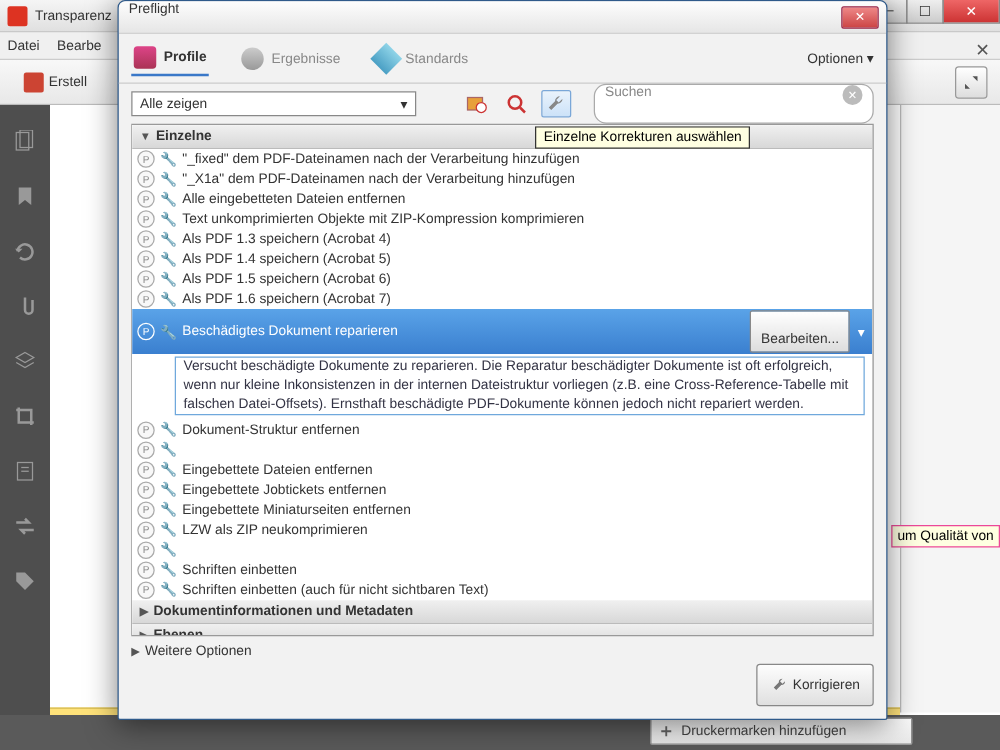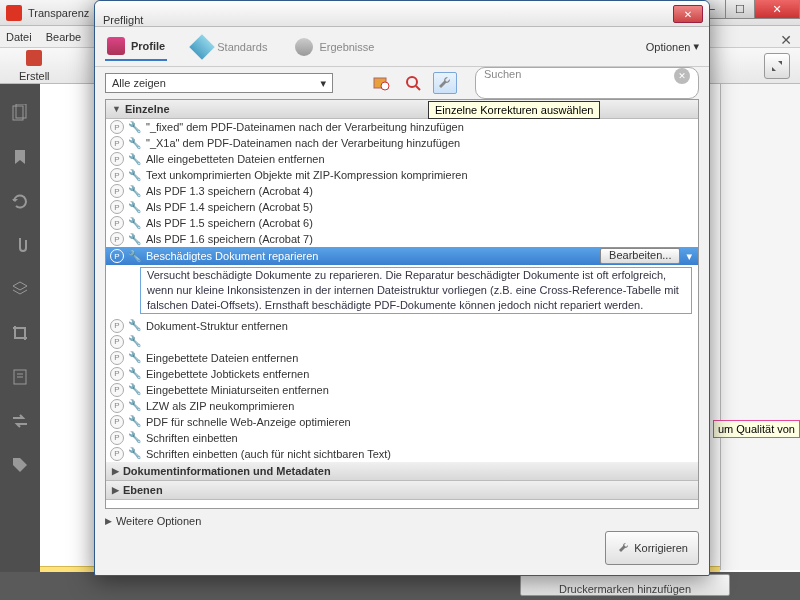--- a/index.html
+++ b/index.html
@@ -10,38 +10,38 @@
 .main-titlebar .app-icon { width: 16px; height: 16px; background: #d32; border-radius: 2px; margin-right: 6px; }
 .main-titlebar span { color: #333; }
 .main-win-btns { position: absolute; top: -1px; right: 0; display: flex; }
 .main-win-btns div { width: 30px; height: 20px; background: linear-gradient(#eee,#ccc); border: 1px solid #888; margin-left: -1px; display: flex; align-items: center; justify-content: center; color: #333; }
 .main-win-btns .close { background: linear-gradient(#e66,#c33); color: #fff; width: 46px; }
 
 .main-menubar { height: 22px; display: flex; align-items: center; padding: 0 6px; gap: 14px; background: #f0f0f0; border-bottom: 1px solid #ccc; color: #333; }
 .close-x { position: absolute; right: 8px; top: 32px; font-size: 14px; color: #555; }
 
 .main-toolbar { height: 36px; background: linear-gradient(#f8f8f8,#e8e8e8); border-bottom: 1px solid #bbb; display: flex; align-items: center; padding: 0 10px; gap: 8px; }
-.tool-btn { padding: 4px 8px; border: 1px solid transparent; border-radius: 3px; display: flex; align-items: center; gap: 4px; color: #333; flex-direction: column; }
+.tool-btn { padding: 4px 8px; border: 1px solid transparent; border-radius: 3px; display: flex; align-items: center; gap: 4px; color: #333; }
 .tool-btn .ico { width: 16px; height: 16px; background: #cc4433; border-radius: 2px; }
 .expand-btn { margin-left: auto; width: 26px; height: 26px; border: 1px solid #999; background: linear-gradient(#fff,#ddd); display: flex; align-items: center; justify-content: center; border-radius: 3px; }
 
 .content { position: absolute; top: 84px; left: 0; right: 0; bottom: 0; display: flex; }
 .left-strip { width: 40px; background: #4e4e4e; display: flex; flex-direction: column; align-items: center; padding-top: 20px; gap: 26px; }
 .left-strip div { width: 18px; height: 18px; opacity: 0.6; }
 .right-panel { position: absolute; right: 0; top: 84px; width: 80px; bottom: 30px; background: #f5f5f5; border-left: 1px solid #bbb; }
 .right-tab { position: absolute; right: 4px; top: 94px; font-size: 13px; color: #576c8a; font-weight: bold; }
 .right-hint { position: absolute; right: 0; top: 420px; background: #ffffe1; border: 1px solid #ec4899; padding: 2px 4px; font-size: 11px; }
 
 .bottom-bar { position: absolute; bottom: 0; left: 0; right: 0; height: 28px; background: #5a5a5a; }
-.printer-btn { position: absolute; bottom: 4px; left: 520px; width: 210px; height: 22px; background: linear-gradient(#fafafa,#e8e8e8); border: 1px solid #999; display: flex; align-items: center; padding: 0 6px; gap: 6px; color: #444; border-radius: 2px; flex-direction: column; }
+.printer-btn { position: absolute; bottom: 4px; left: 520px; width: 210px; height: 22px; background: linear-gradient(#fafafa,#e8e8e8); border: 1px solid #999; display: flex; align-items: center; padding: 0 6px; gap: 6px; color: #444; border-radius: 2px; }
 .yellow-strip { position: absolute; bottom: 28px; left: 40px; right: 80px; height: 6px; background: #ffe27a; border-top: 1px solid #d4b950; }
 
 
 .dialog { position: absolute; left: 94px; top: 0; width: 616px; height: 576px; background: #f2f2f2; border: 1px solid #2f5a8a; border-radius: 6px 6px 2px 2px; box-shadow: 0 4px 24px rgba(0,0,0,0.5); display: flex; flex-direction: column; }
-.dlg-titlebar { height: 26px; background: linear-gradient(#fdfdfd,#e6e6e6); border-radius: 6px 6px 0 0; display: flex; align-items: flex-end; padding: 0 8px; color: #333; border-bottom: 1px solid #bbb; }
+.dlg-titlebar { height: 26px; background: linear-gradient(#fdfdfd,#e6e6e6); border-radius: 6px 6px 0 0; display: flex; align-items: flex-start; padding: 0 8px; color: #333; border-bottom: 1px solid #bbb; }
 .dlg-close { position: absolute; right: 6px; top: 4px; width: 30px; height: 18px; background: linear-gradient(#e88,#c44); border: 1px solid #924; border-radius: 2px; color: #fff; display: flex; align-items: center; justify-content: center; font-size: 10px; }
 
 .dlg-tabs { height: 40px; display: flex; align-items: center; padding: 0 10px; gap: 24px; border-bottom: 1px solid #ccc; }
 .dlg-tab { display: flex; align-items: center; gap: 6px; color: #888; padding: 4px 2px; }
 .dlg-tab.active { color: #333; font-weight: bold; border-bottom: 2px solid #3a78c8; }
 .dlg-tab .tico { width: 18px; height: 18px; }
 .tico.profile { background: linear-gradient(#d48,#a35); border-radius: 3px; }
 .tico.results { background: linear-gradient(#ccc,#999); border-radius: 50%; }
 .tico.standards { background: linear-gradient(#8fd4e8,#4a9fc4); transform: rotate(45deg); }
 .options { margin-left: auto; color: #333; display: flex; align-items: center; gap: 3px; }
@@ -57,21 +57,21 @@
 
 .list { flex: 1; margin: 0 10px; background: #fff; border: 1px solid #999; overflow-y: auto; }
 .group-header { background: linear-gradient(#f0f0f0,#d8d8d8); padding: 3px 6px; font-weight: bold; color: #333; border-bottom: 1px solid #bbb; display: flex; align-items: center; gap: 4px; }
 .tri { font-size: 9px; color: #555; }
 .list-item { display: flex; align-items: center; padding: 1px 4px; gap: 4px; color: #333; white-space: nowrap; }
 .list-item .p-ico { width: 14px; height: 14px; border: 1px solid #aaa; border-radius: 50%; display: flex; align-items: center; justify-content: center; font-size: 8px; color: #888; background: #f8f8f8; flex-shrink: 0; }
 .list-item .w-ico { width: 14px; height: 14px; display: flex; align-items: center; justify-content: center; font-size: 11px; color: #888; flex-shrink: 0; }
 .list-item.selected { background: linear-gradient(#5aa3e8,#3a7fcf); color: #fff; }
 .list-item.selected .p-ico { border-color: #fff; color: #fff; background: transparent; }
 .list-item.selected .w-ico { color: #fff; }
-.edit-btn { margin-left: auto; background: linear-gradient(#fff,#ddd); border: 1px solid #888; padding: 0 8px; height: 16px; color: #333; border-radius: 2px; font-size: 10px; margin-right: 2px; }
+.edit-btn { margin-left: auto; background: linear-gradient(#fff,#ddd); border: 1px solid #888; padding: 16px 8px; height: 16px; color: #333; border-radius: 2px; font-size: 10px; margin-right: 2px; }
 .desc-box { margin: 2px 6px 4px 34px; padding: 0 6px; border: 1px solid #6fa8dc; background: #fff; color: #334; font-size: 11px; line-height: 1.35; }
 
 .dlg-footer { padding: 6px 10px 10px; display: flex; flex-direction: column; gap: 4px; }
 .footer-link { color: #333; display: flex; align-items: center; gap: 4px; }
 .fix-btn { align-self: flex-end; height: 22px; padding: 16px 10px; background: linear-gradient(#fdfdfd,#e0e0e0); border: 1px solid #888; border-radius: 3px; display: flex; align-items: center; gap: 4px; color: #333; }
 
 svg { display: block; }
 </style>
 </head>
 <body>
@@ -175,26 +175,26 @@
     <span>Preflight</span>
   </div>
   <div class="dlg-close">✕</div>
 
   <div class="dlg-tabs">
     <div class="dlg-tab active">
       <div class="tico profile"></div>
       <span>Profile</span>
     </div>
     <div class="dlg-tab">
+      <div class="tico results"></div>
+      <span>Ergebnisse</span>
+    </div>
+    <div class="dlg-tab">
       <div class="tico standards"></div>
       <span>Standards</span>
-    </div>
-    <div class="dlg-tab">
-      <div class="tico results"></div>
-      <span>Ergebnisse</span>
     </div>
     <div class="options">
       <span>Optionen</span>
       <span>▾</span>
     </div>
   </div>
 
   <div class="dlg-toolbar">
     <div class="dropdown">
       <span>Alle zeigen</span>
@@ -307,21 +307,20 @@
           <span>Eingebettete Miniaturseiten entfernen</span>
         </div>
         <div class="list-item">
           <div class="p-ico">P</div>
           <div class="w-ico">🔧</div>
           <span>LZW als ZIP neukomprimieren</span>
         </div>
         <div class="list-item">
           <div class="p-ico">P</div>
           <div class="w-ico">🔧</div>
-          <span>PDF für schnelle Web-Anzeige optimieren</span>
         </div>
         <div class="list-item">
           <div class="p-ico">P</div>
           <div class="w-ico">🔧</div>
           <span>Schriften einbetten</span>
         </div>
         <div class="list-item">
           <div class="p-ico">P</div>
           <div class="w-ico">🔧</div>
           <span>Schriften einbetten (auch für nicht sichtbaren Text)</span>

